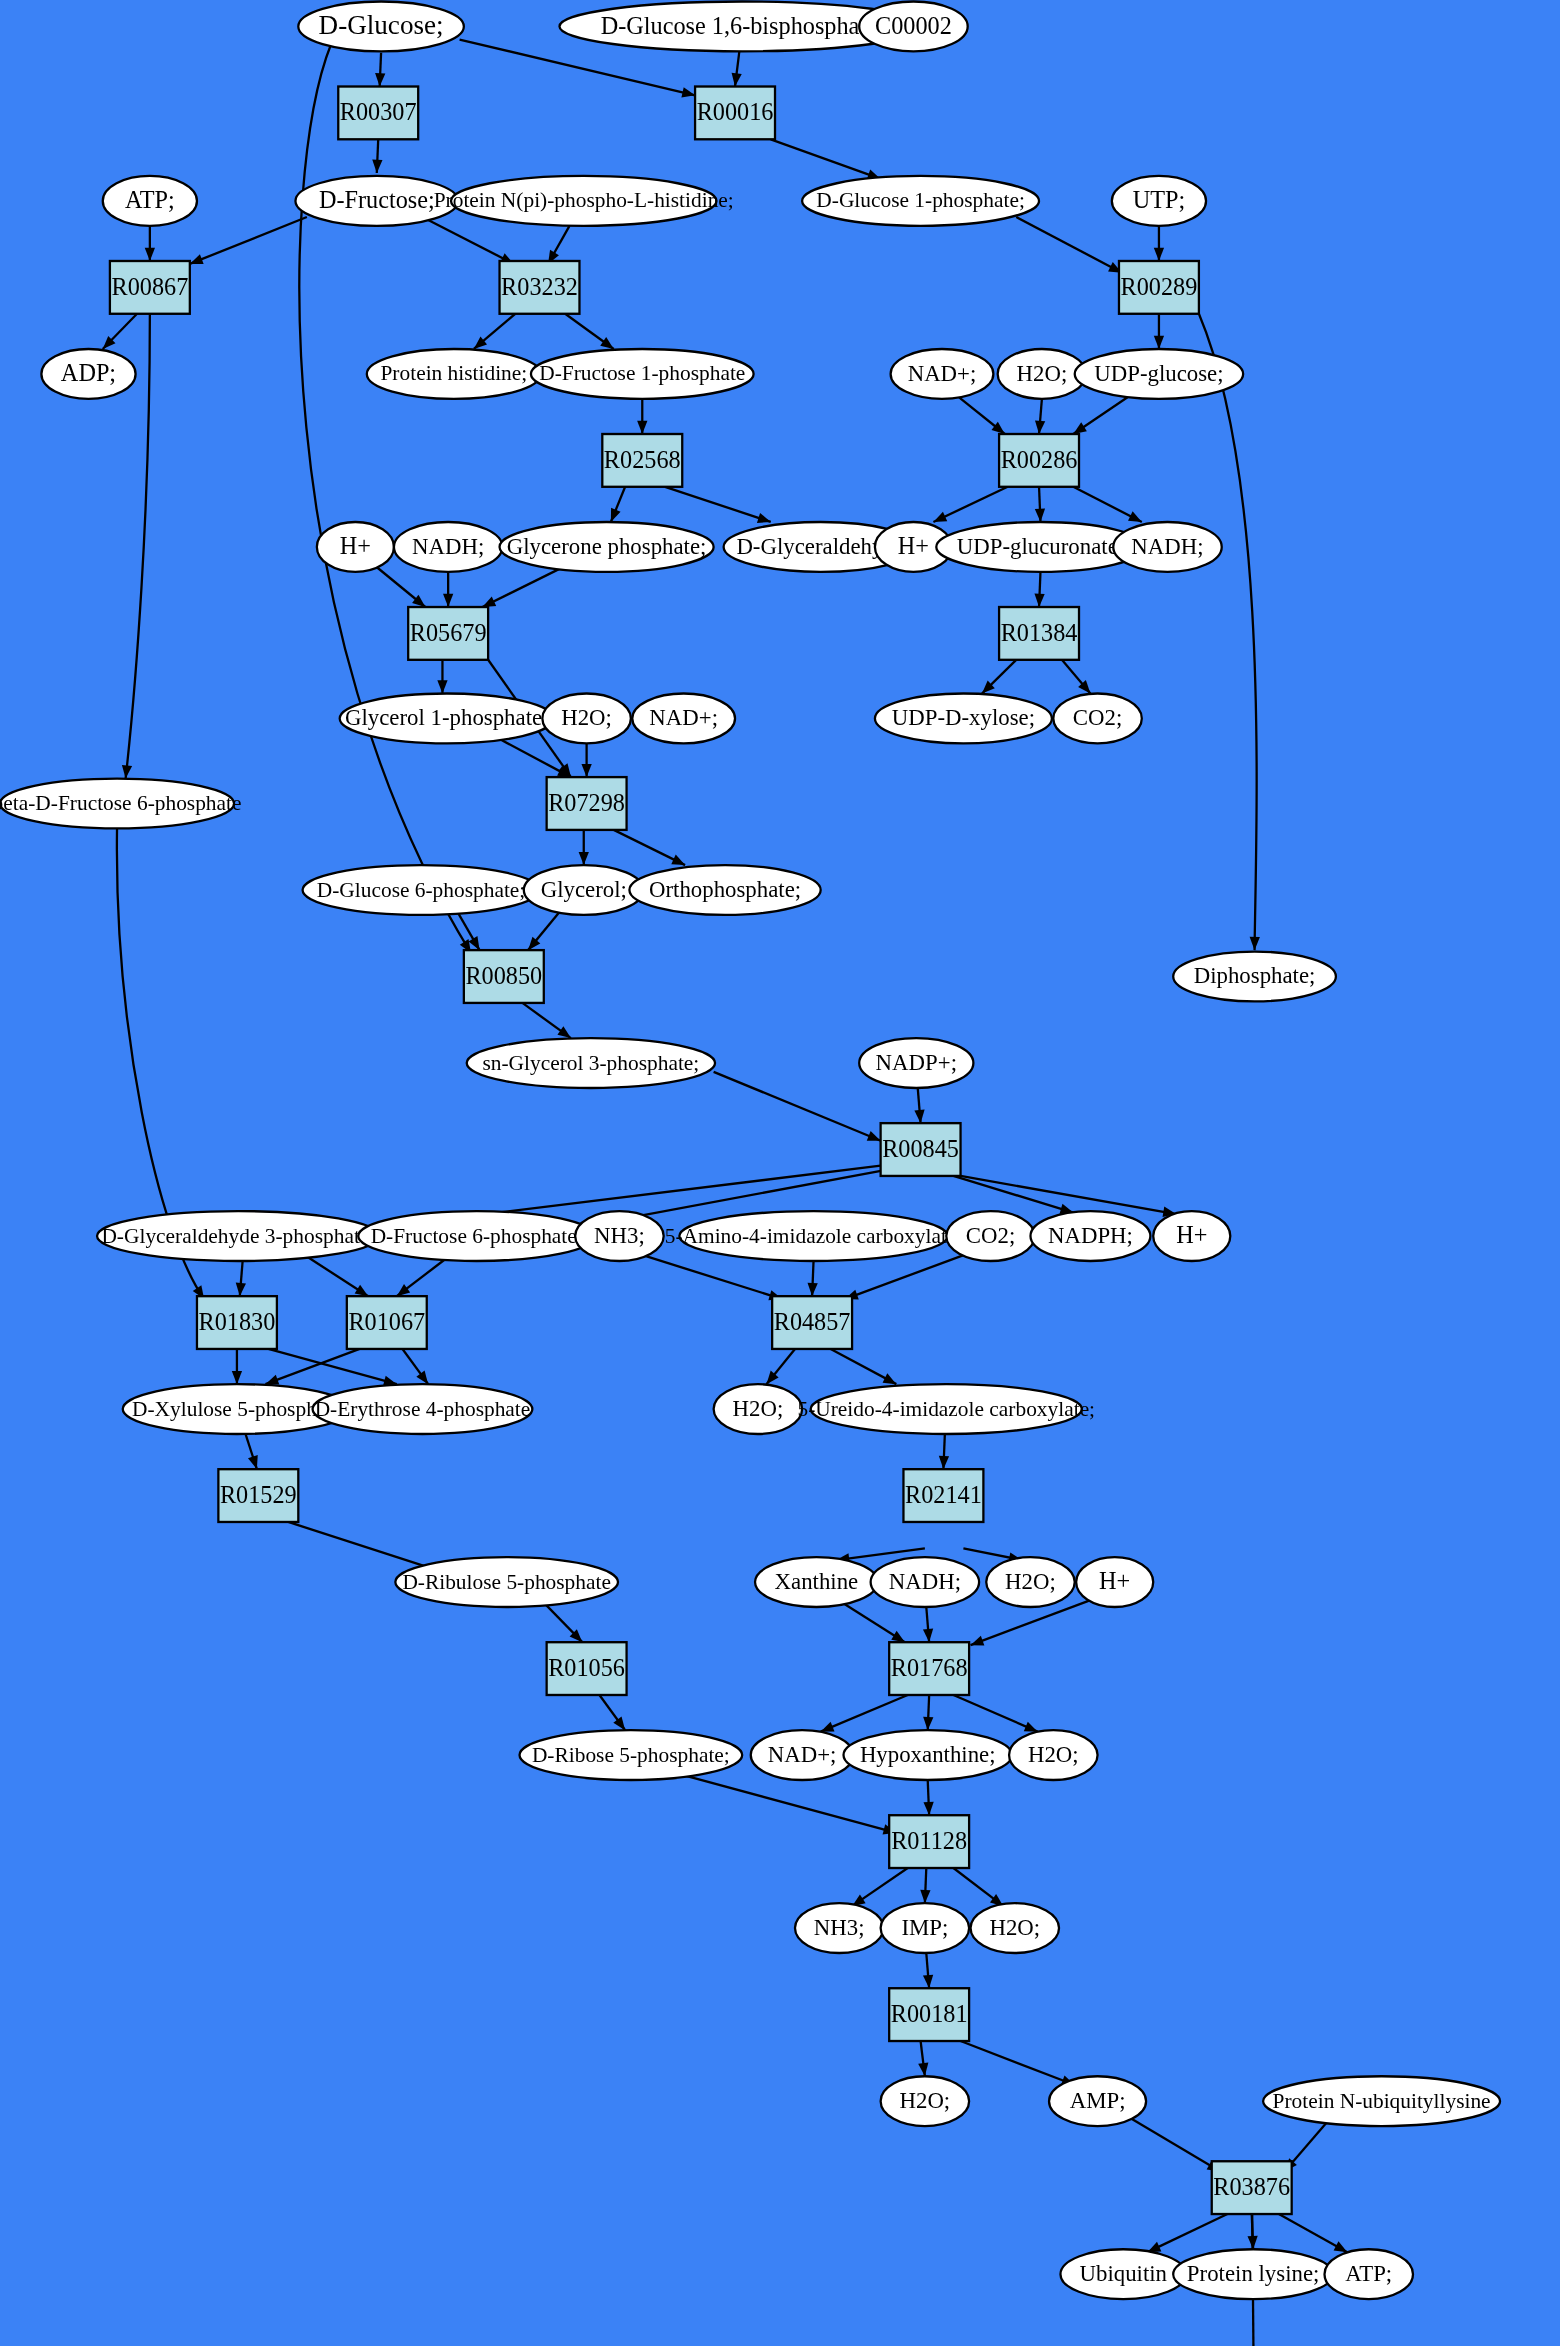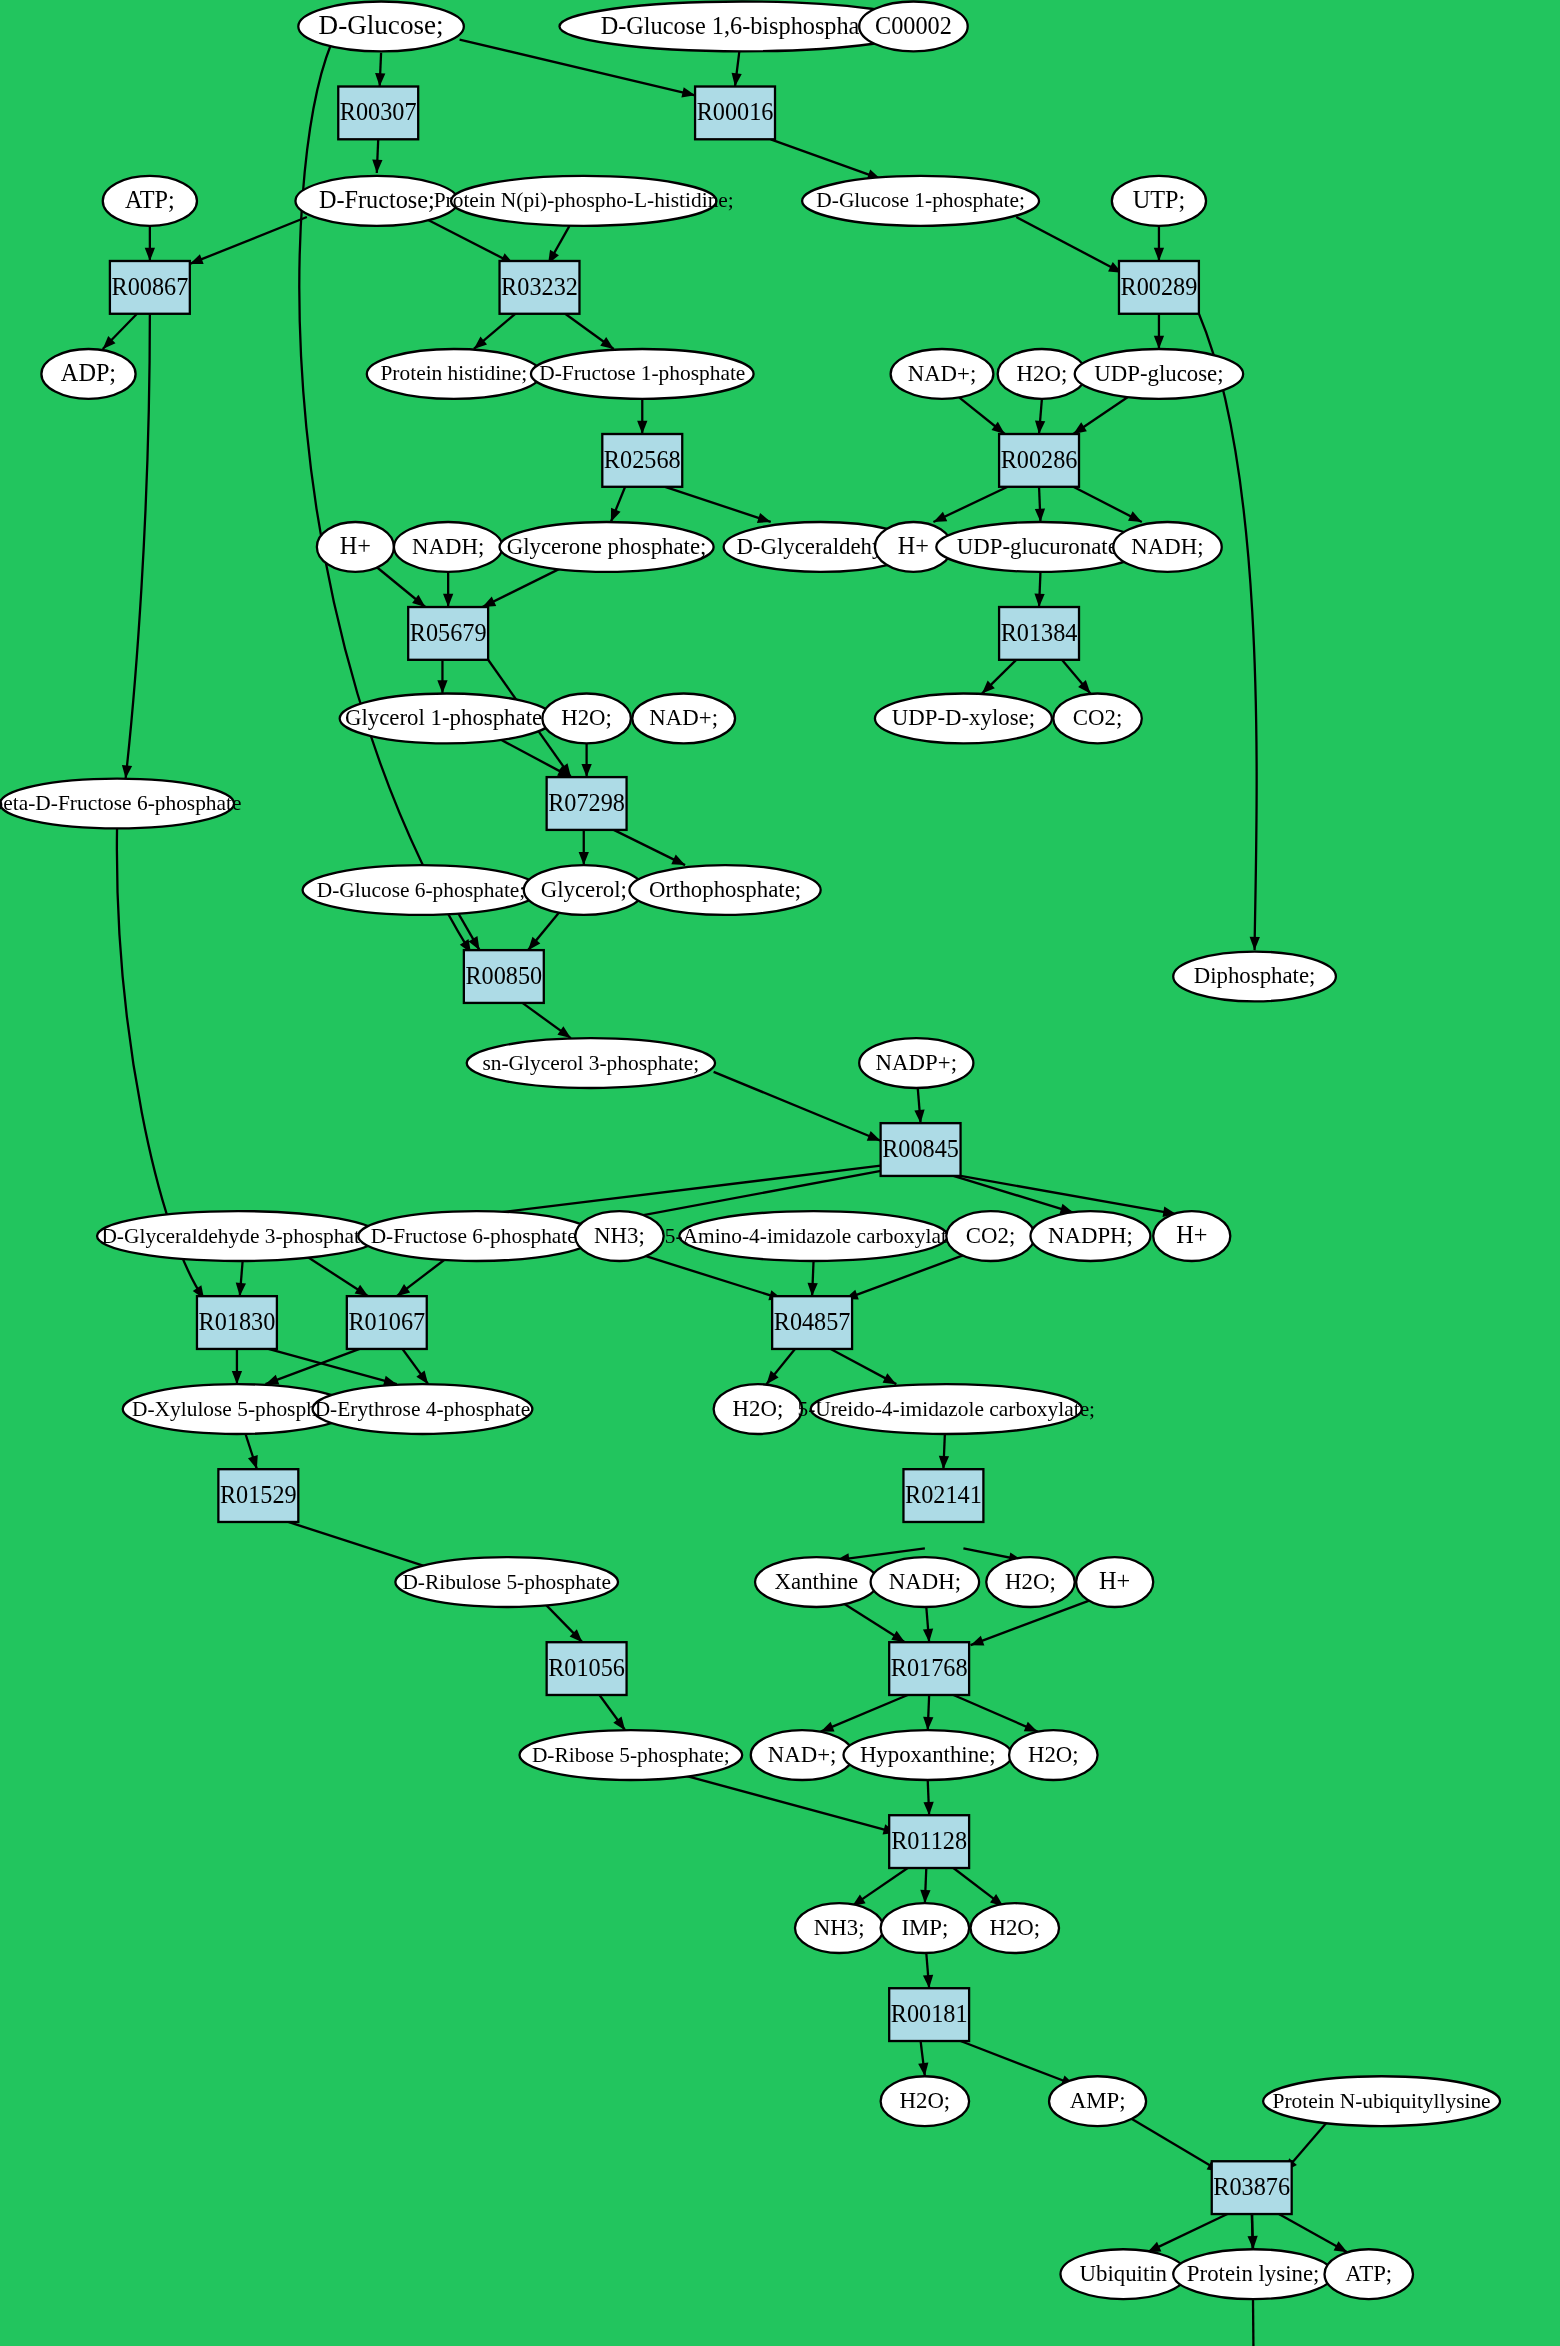--- a/index.html
+++ b/index.html
@@ -1,17 +1,17 @@
 <!DOCTYPE html>
 <html style="font-size:14.7px"><head>
 <meta charset="utf-8">
 <style>
   html,body{margin:0;padding:0;background:#ffffff;}
   body{font-family:"Liberation Serif", serif;}
-  #canvas{position:relative;width:1560px;height:2346px;background:#22c55e;overflow:hidden;}
+  #canvas{position:relative;width:1560px;height:2346px;background:#3b82f6;overflow:hidden;}
   svg#graph{position:absolute;left:0;top:0;width:1560px;height:2346px;}
   .node-ellipse{fill:#ffffff;stroke:#000000;stroke-width:1.6;}
   .node-box{stroke:#000000;stroke-width:1.6;}
   .node-label{font-family:"Liberation Serif", serif;text-anchor:middle;dominant-baseline:middle;fill:#000;}
   .edge-path{fill:none;stroke:#000000;stroke-width:1.6;}
   .arrowhead{fill:#000000;stroke:none;}
 </style>
 </head>
 <body>
 

